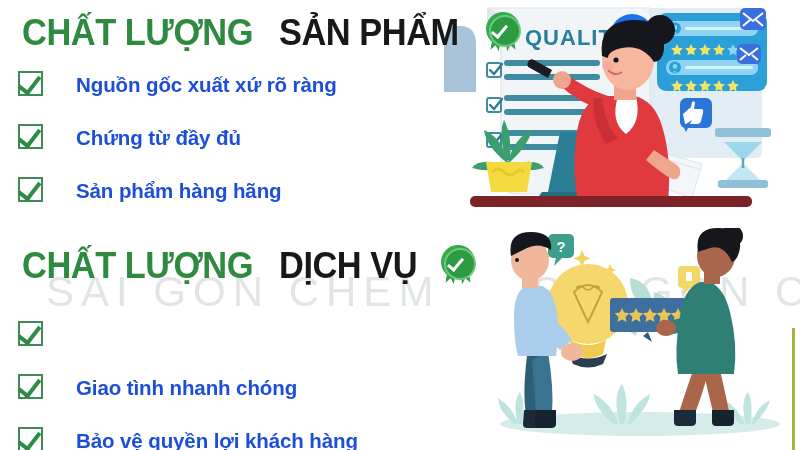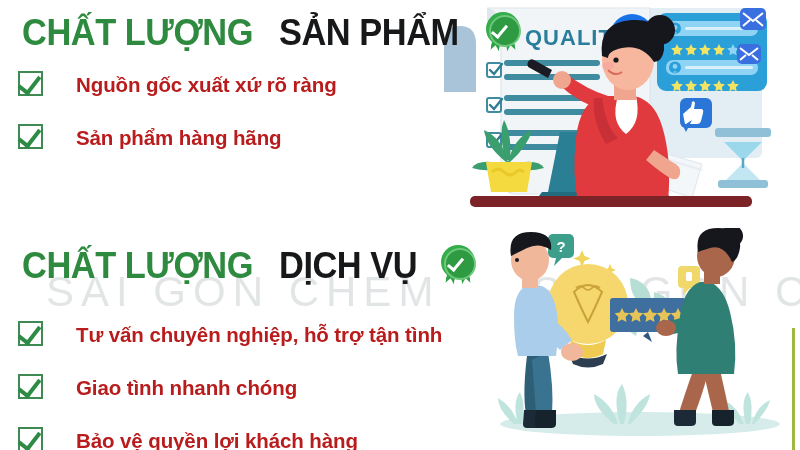--- a/index.html
+++ b/index.html
@@ -84,21 +84,21 @@
   }
   .chk .mk {
     position: absolute; left: 5px; top: 1px;
     width: 13px; height: 22px;
     border: 4px solid #2e8b45; border-top: none; border-left: none;
     transform: rotate(38deg);
   }
   .row .label {
     font-size: 20.5px;
     font-weight: 700;
-    color: #b91c1c;
+    color: #1d4ed8;
     margin-left: 26px;
     white-space: nowrap;
     letter-spacing: -0.1px;
   }
 
   
   #illo-top { position: absolute; left: 432px; top: 0px; width: 368px; height: 222px; z-index: 3; }
   #illo-bottom { position: absolute; left: 470px; top: 228px; width: 330px; height: 222px; z-index: 3; }
   .ill-svg { display: block; width: 100%; height: 100%; }
 </style>
@@ -130,20 +130,27 @@
           <span class="box"></span>
           <span class="mk"></span>
         </span>
       <span class="label">Nguồn gốc xuất xứ rõ ràng</span>
     </div>
     <div class="row">
       <span class="chk">
           <span class="box"></span>
           <span class="mk"></span>
         </span>
+      <span class="label">Chứng từ đầy đủ</span>
+    </div>
+    <div class="row">
+      <span class="chk">
+          <span class="box"></span>
+          <span class="mk"></span>
+        </span>
       <span class="label">Sản phẩm hàng hãng</span>
     </div>
   </div>
 
   <div class="heading" id="heading-2">
     <span class="h-green">CHẤT LƯỢNG</span>
     <span class="h-dark">DỊCH VỤ</span>
     <span class="rosette">
       <span class="ribbons">
           <span class="rib l"></span>
@@ -153,21 +160,20 @@
         <span class="tick"></span>
     </span>
   </div>
 
   <div class="bullets" id="bullets-2">
     <div class="row">
       <span class="chk">
           <span class="box"></span>
           <span class="mk"></span>
         </span>
-      <span class="label">Tư vấn chuyên nghiệp, hỗ trợ tận tình</span>
     </div>
     <div class="row">
       <span class="chk">
           <span class="box"></span>
           <span class="mk"></span>
         </span>
       <span class="label">Giao tình nhanh chóng</span>
     </div>
     <div class="row">
       <span class="chk">

